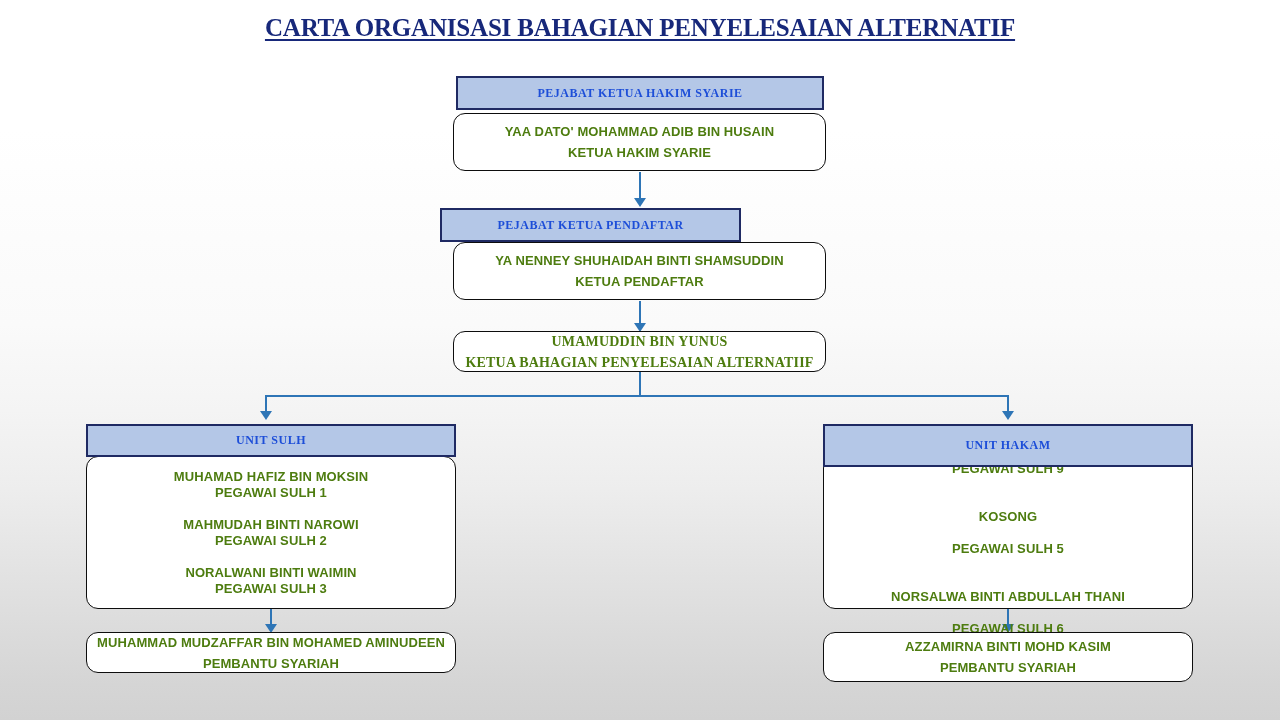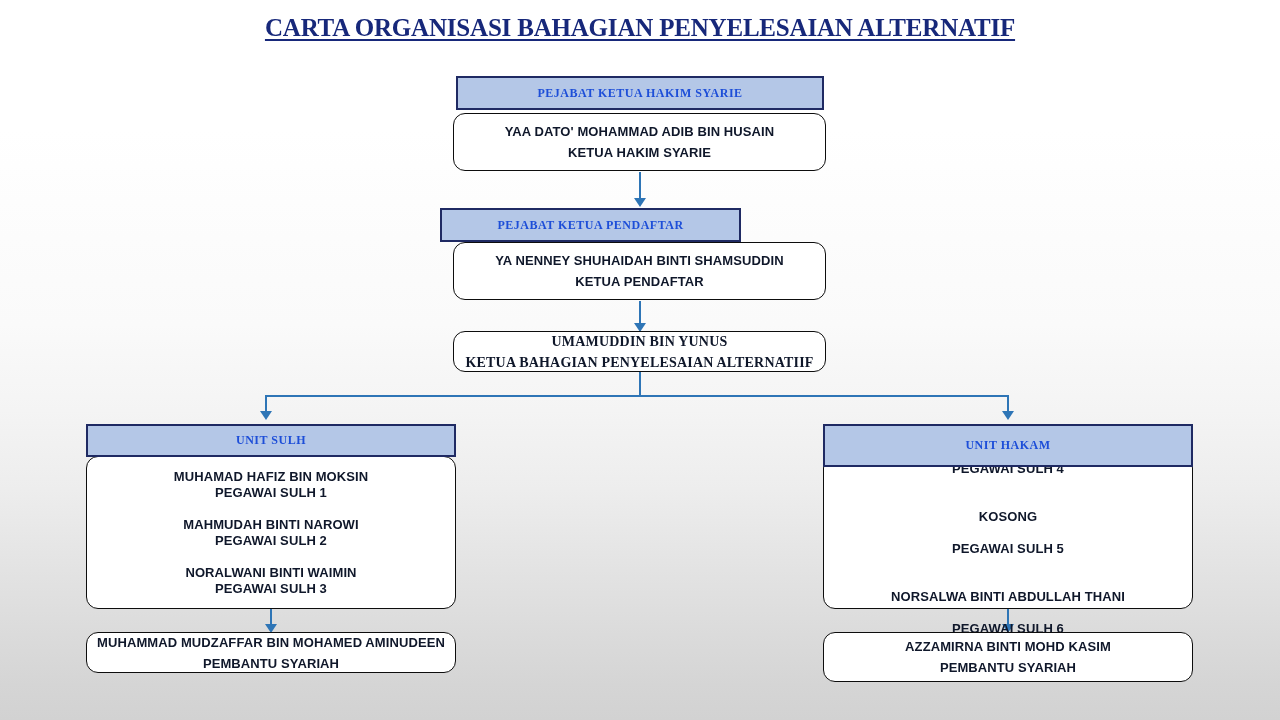--- a/index.html
+++ b/index.html
@@ -65,21 +65,21 @@
   }
   .node-body {
     position: absolute;
     box-sizing: border-box;
     background: #ffffff;
     border: 1.5px solid #0d0d0d;
     display: flex;
     flex-direction: column;
     align-items: center;
     justify-content: center;
-    color: #0f172a;
+    color: #4d7c0f;
     z-index: 2;
   }
   .body-sm   { border-radius: 12px; }
   .body-lg   { border-radius: 12px; }
   .line-sans {
     font-family: "Liberation Sans", sans-serif;
     font-weight: bold;
     font-size: 13px;
     letter-spacing: 0.1px;
     line-height: 21px;
@@ -170,21 +170,21 @@
   <div class="arrow-down" style="left:265px; top:624px;"></div>
 
   <div class="node-body body-sm" style="left:86px; top:632px; width:370px; height:41px;">
     <div class="line-sans">MUHAMMAD MUDZAFFAR BIN MOHAMED AMINUDEEN</div>
     <div class="line-sans">PEMBANTU SYARIAH</div>
   </div>
 
   <div class="node-head" style="left:823px; top:424px; width:370px; height:43px;">UNIT HAKAM</div>
   <div class="node-body body-lg" style="left:823px; top:456px; width:370px; height:153px;gap:16px;">
     <div class="line-sans tight">KOSONG</div>
-    <div class="line-sans tight">PEGAWAI SULH 4</div>
+    <div class="line-sans tight">PEGAWAI SULH 9</div>
     <div class="pairgap"></div>
     <div class="line-sans tight">KOSONG</div>
     <div class="line-sans tight">PEGAWAI SULH 5</div>
     <div class="pairgap"></div>
     <div class="line-sans tight">NORSALWA BINTI ABDULLAH THANI</div>
     <div class="line-sans tight">PEGAWAI SULH 6</div>
   </div>
 
   <div class="v-line" style="left:1007px; top:609px; height:17px;"></div>
   <div class="arrow-down" style="left:1002px; top:624px;"></div>

